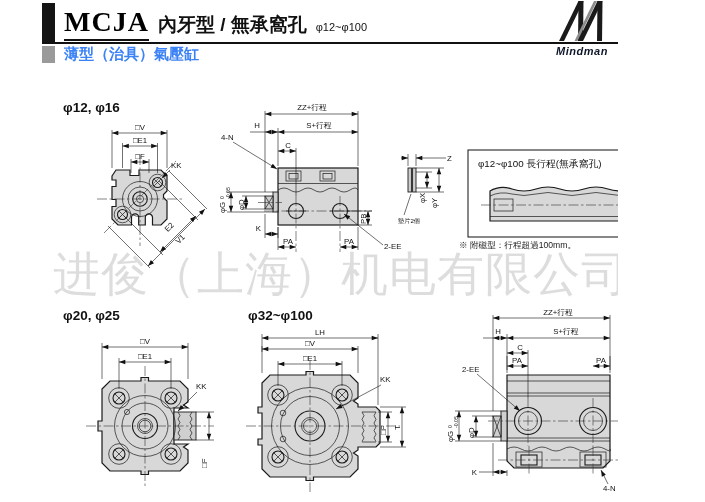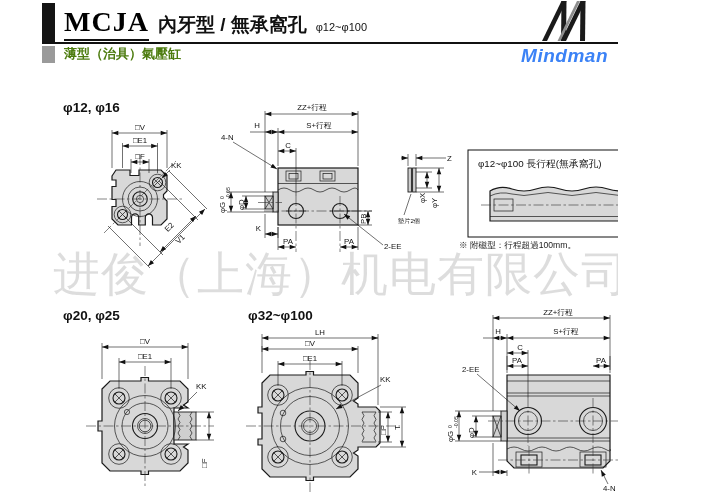--- a/index.html
+++ b/index.html
@@ -7,23 +7,23 @@
           font-family:"Liberation Sans",sans-serif; }
   
   .black-bar { position:absolute; left:42px; top:3px; width:13px; height:40px; background:#141414; }
   .gray-bar  { position:absolute; left:42px; top:46px; width:13px; height:17px; background:#9a9a9a; }
   .titlebar  { position:absolute; left:64px; top:5px; display:flex; align-items:baseline; gap:9px; white-space:nowrap; }
   .model { font-family:"Liberation Serif",serif; font-weight:700; font-size:28px; letter-spacing:1px;
            border-bottom:2px solid #111; line-height:1.2; }
   .cjk-title { font-weight:700; font-size:19px; color:#111; }
   .range { font-size:11px; color:#111; }
   .rule { position:absolute; left:42px; top:42px; width:600px; height:2px; background:#111; }
-  .subtitle { position:absolute; left:64px; top:45px; font-weight:700; font-size:13px; color:#4d7c0f; }
+  .subtitle { position:absolute; left:64px; top:45px; font-weight:700; font-size:15px; color:#3b82f6; }
   .logo { position:absolute; right:10px; top:1px; text-align:center; }
-  .logo-word { font-weight:700; font-size:19px; color:#3b82f6; letter-spacing:0.5px; font-style:italic; }
+  .logo-word { font-weight:700; font-size:11px; color:#0f172a; letter-spacing:0.5px; font-style:italic; }
   
   .watermark { position:absolute; left:53px; top:230px; width:652px; font-size:47px; line-height:1.2;
                color:#000; opacity:0.13; white-space:nowrap; letter-spacing:1px; pointer-events:none;margin-top:16px; }
   
   svg.art { position:absolute; left:0; top:0; }
   .body  { fill:#d8d8d8; stroke:#1a1a1a; stroke-width:1.2; }
   .body2 { fill:#cfcfcf; stroke:#1a1a1a; stroke-width:0.9; }
   .oln  { fill:none; stroke:#1a1a1a; stroke-width:1.1; }
   .thin { fill:none; stroke:#1a1a1a; stroke-width:0.7; }
   .dim  { fill:none; stroke:#111; stroke-width:0.6; }

